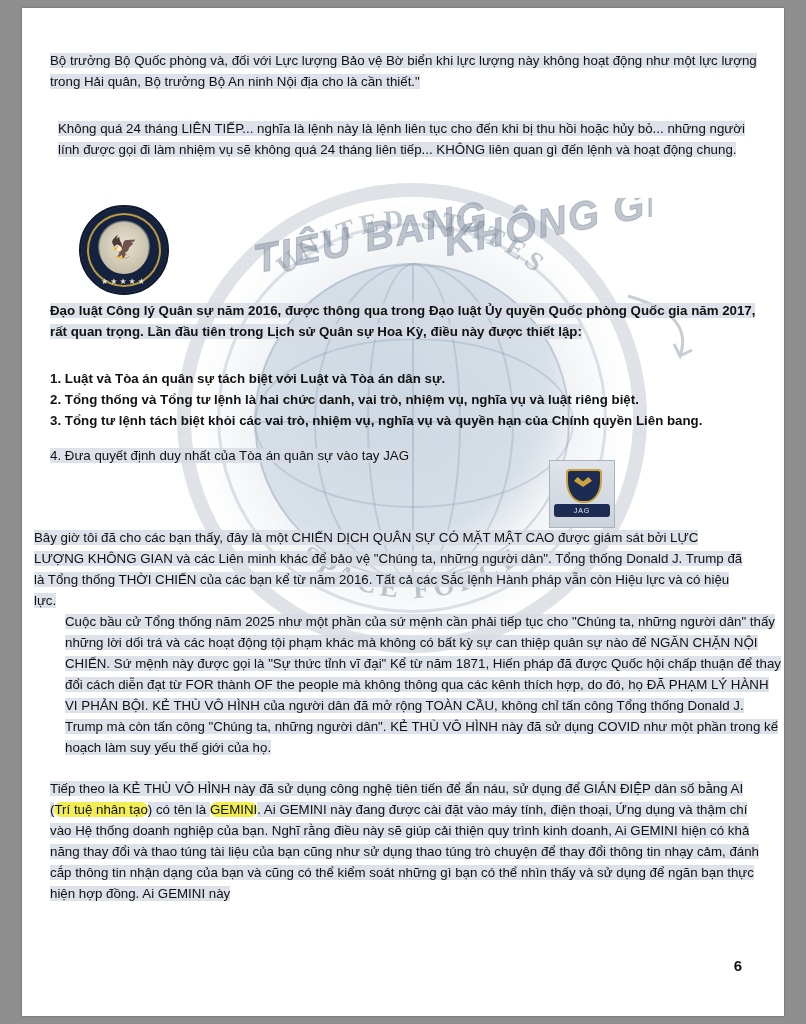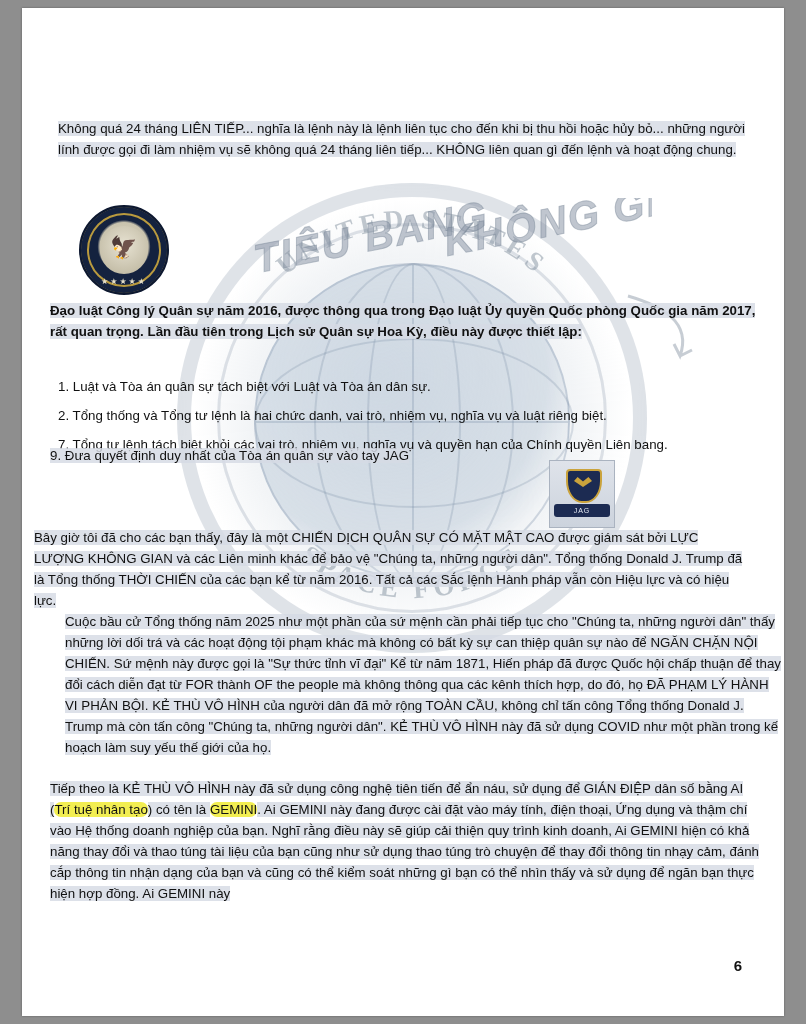--- a/index.html
+++ b/index.html
@@ -208,21 +208,21 @@
     box-decoration-break: clone;
     -webkit-box-decoration-break: clone;
   }
   .num-list {
     position: absolute;
     font-size: 13.3px;
     line-height: 21px;
     color: #111;
     z-index: 5;
   }
-  .num-list div { margin: 8px; }
+  .num-list div { margin: 0; font-weight: bold; }
   .yellow {
     background: #f2ee52;
     border-radius: 7px;
   }
   .pagenum {
     position: absolute;
     right: 42px;
     bottom: 42px;
     font-size: 15px;
     font-weight: bold;
@@ -263,37 +263,40 @@
     <div class="inner"></div>
     <div class="bird">🦅</div>
     <div class="stars">★★★★★</div>
   </div>
 
   <div class="emblem-jag">
     <div class="shield"></div>
     <div class="scroll">JAG</div>
   </div>
 
+  <div class="para" style="left:28px; top:42px; width:710px;">
+    <span class="hl">Bộ trưởng Bộ Quốc phòng và, đối với Lực lượng Bảo vệ Bờ biển khi lực lượng này không hoạt động như một lực lượng trong Hải quân, Bộ trưởng Bộ An ninh Nội địa cho là cần thiết."</span>
+  </div>
 
   <div class="para" style="left:36px; top:110px; width:712px;">
     <span class="hl">Không quá 24 tháng LIÊN TIẾP... nghĩa là lệnh này là lệnh liên tục cho đến khi bị thu hồi hoặc hủy bỏ... những người lính được gọi đi làm nhiệm vụ sẽ không quá 24 tháng liên tiếp... KHÔNG liên quan gì đến lệnh và hoạt động chung.</span>
   </div>
 
   <div class="para" style="left:28px; top:292px; width:706px;font-weight:bold;">
     <span class="hl">Đạo luật Công lý Quân sự năm 2016, được thông qua trong Đạo luật Ủy quyền Quốc phòng Quốc gia năm 2017, rất quan trọng. Lần đầu tiên trong Lịch sử Quân sự Hoa Kỳ, điều này được thiết lập:</span>
   </div>
 
   <div class="num-list" style="left:28px; top:360px; width:700px;">
     <div><span class="hl">1. Luật và Tòa án quân sự tách biệt với Luật và Tòa án dân sự.</span></div>
     <div><span class="hl">2. Tổng thống và Tổng tư lệnh là hai chức danh, vai trò, nhiệm vụ, nghĩa vụ và luật riêng biệt.</span></div>
-    <div><span class="hl">7. Tổng tư lệnh tách biệt khỏi các vai trò, nhiệm vụ, nghĩa vụ và quyền hạn của Chính quyền Liên bang.</span></div>
+    <div><span class="hl">3. Tổng tư lệnh tách biệt khỏi các vai trò, nhiệm vụ, nghĩa vụ và quyền hạn của Chính quyền Liên bang.</span></div>
   </div>
 
   <div class="para" style="left:28px; top:437px; width:460px;">
-    <span class="hl">9. Đưa quyết định duy nhất của Tòa án quân sự vào tay JAG</span>
+    <span class="hl">4. Đưa quyết định duy nhất của Tòa án quân sự vào tay JAG</span>
   </div>
 
   <div class="para" style="left:12px; top:519px; width:716px;">
     <span class="hl">Bây giờ tôi đã cho các bạn thấy, đây là một CHIẾN DỊCH QUÂN SỰ CÓ MẶT MẬT CAO được giám sát bởi LỰC LƯỢNG KHÔNG GIAN và các Liên minh khác để bảo vệ "Chúng ta, những người dân". Tổng thống Donald J. Trump đã là Tổng thống THỜI CHIẾN của các bạn kể từ năm 2016. Tất cả các Sắc lệnh Hành pháp vẫn còn Hiệu lực và có hiệu lực.</span>
   </div>
 
   <div class="para" style="left:43px; top:603px; width:718px;">
     <span class="hl">Cuộc bầu cử Tổng thống năm 2025 như một phần của sứ mệnh cần phải tiếp tục cho "Chúng ta, những người dân" thấy những lời dối trá và các hoạt động tội phạm khác mà không có bất kỳ sự can thiệp quân sự nào để NGĂN CHẶN NỘI CHIẾN. Sứ mệnh này được gọi là "Sự thức tỉnh vĩ đại" Kể từ năm 1871, Hiến pháp đã được Quốc hội chấp thuận để thay đổi cách diễn đạt từ FOR thành OF the people mà không thông qua các kênh thích hợp, do đó, họ ĐÃ PHẠM LÝ HÀNH VI PHẢN BỘI. KẺ THÙ VÔ HÌNH của người dân đã mở rộng TOÀN CẦU, không chỉ tấn công Tổng thống Donald J. Trump mà còn tấn công "Chúng ta, những người dân". KẺ THÙ VÔ HÌNH này đã sử dụng COVID như một phần trong kế hoạch làm suy yếu thế giới của họ.</span>
   </div>
 

